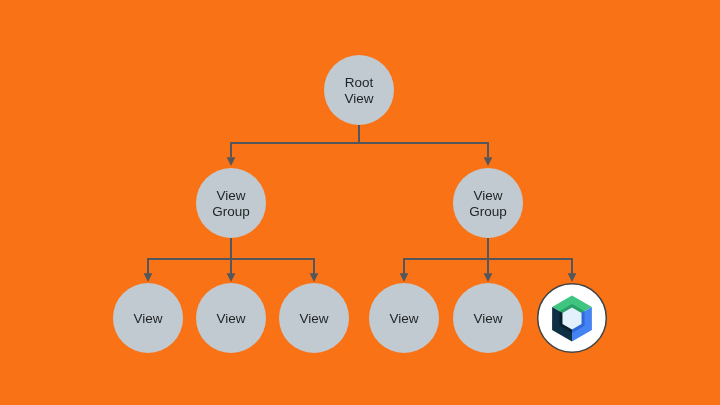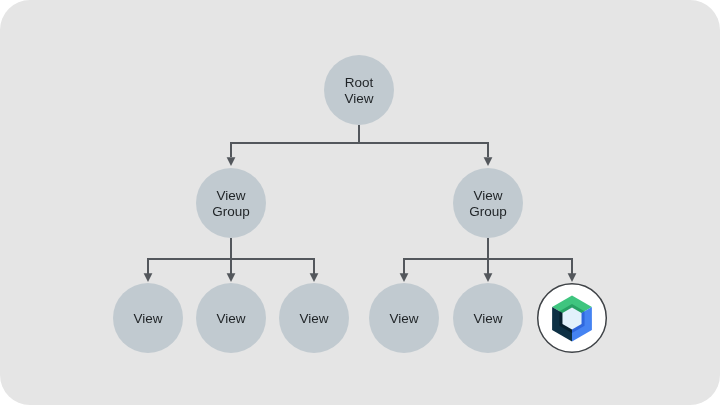--- a/index.html
+++ b/index.html
@@ -4,24 +4,23 @@
 <style>
   html, body {
     margin: 0;
     padding: 0;
     background: #ffffff;
   }
   .stage {
     position: relative;
     width: 720px;
     height: 405px;
-    background: #e5e5e5;
+    background: #f97316;
     overflow: hidden;
     font-family: "Liberation Sans", sans-serif;
-    border-radius: 30px;
   }
   svg { display: block; }
   .node { fill: #c1cad0; }
   .edge {
     stroke: #53575c;
     stroke-width: 2;
     fill: none;
     stroke-linejoin: miter;
   }
   .arrowhead { fill: #53575c; }

